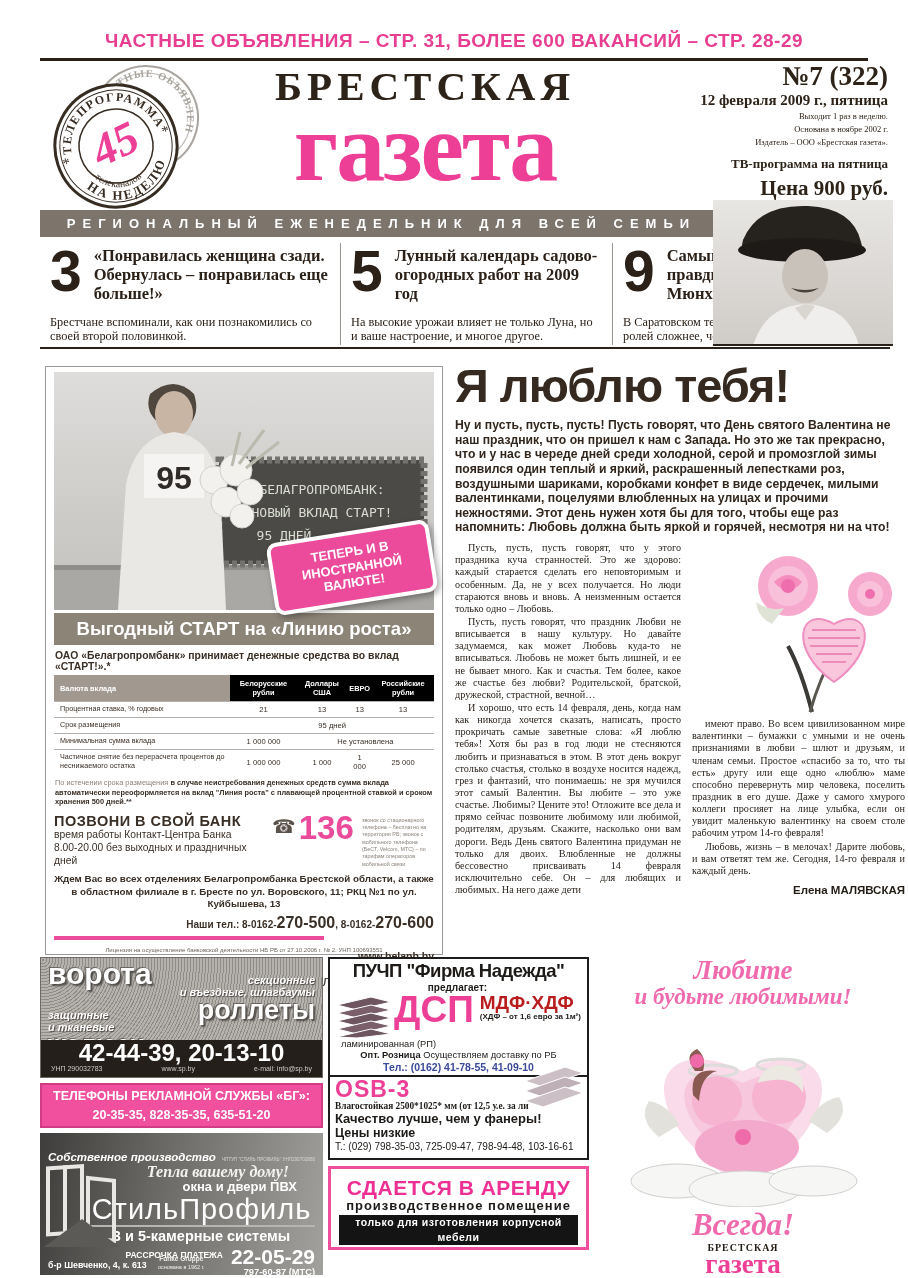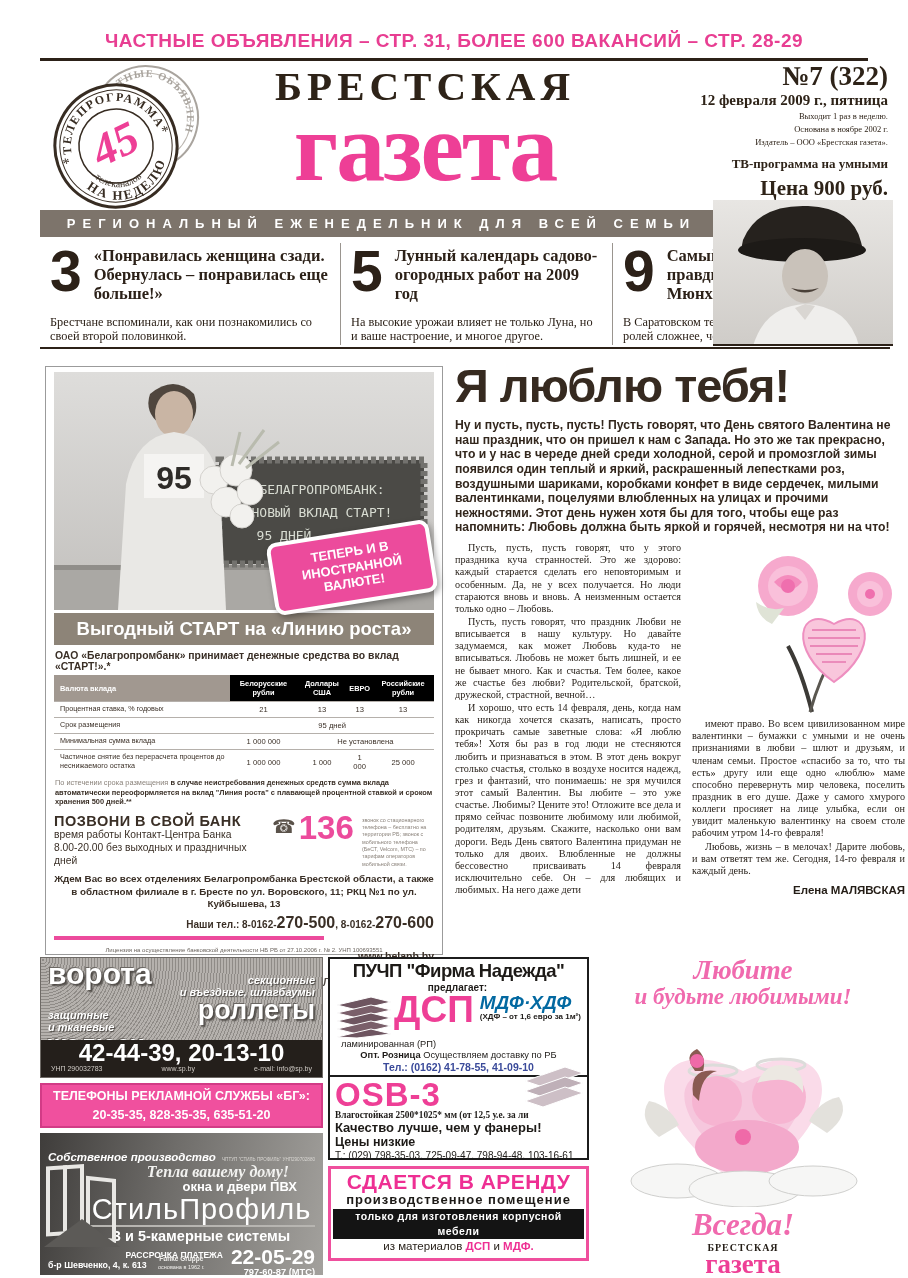--- a/index.html
+++ b/index.html
@@ -116,35 +116,35 @@
   .sp-win{position:absolute;left:0px;top:26px;}
   
   .nadezhda{position:absolute;left:328px;top:957px;width:261px;height:203px;box-sizing:border-box;border:2px solid #1c1c1c;
      background:#fff;font-family:"Liberation Sans",sans-serif;color:#1d1a17;padding:1px 5px;overflow:hidden;position:absolute;}
   .n-header{font-weight:800;font-size:18.5px;text-align:center;letter-spacing:-.5px;}
   .n-offers{font-weight:700;font-size:10px;text-align:center;padding-right:2px;}
   .n-main{display:flex;align-items:flex-start;}
   .n-right{flex:1;}
   .n-line1{display:flex;align-items:flex-start;justify-content:center;gap:6px;}
   .n-dsp{font-weight:800;font-size:37px;line-height:.9;color:#ee3f96;}
-  .n-mdf{font-weight:800;font-size:19px;line-height:1;color:#0369a1;font-style:italic;}
+  .n-mdf{font-weight:800;font-size:19px;line-height:1;color:#b91c1c;}
   .n-mdfnote{font-weight:bold;font-size:8px;color:#1d1a17;}
   .n-lam{font-size:9.3px;margin:0 0 1px 6px;}
   .n-opt{font-size:9.3px;text-align:center;}
   .n-tel1{font-weight:bold;font-size:10.5px;text-align:center;color:#3a4a9a;margin:1px 0 2px;}
   .n-div{border-top:2px solid #1c1c1c;margin:0 -5px 2px;}
-  .n-osb{font-weight:800;font-size:33px;line-height:.95;color:#ee3f96;letter-spacing:1px;}
+  .n-osb{font-weight:800;font-size:23px;line-height:.95;color:#ee3f96;letter-spacing:1px;}
   .n-osbdesc{font-weight:bold;font-size:9.3px;font-family:"Liberation Serif",serif;}
   .n-quality{font-weight:700;font-size:13px;}
   .n-prices{font-weight:800;font-size:12.5px;}
   .n-tel2{font-size:10px;margin-top:1px;}
   .n-osbimg{position:absolute;right:2px;top:104px;}
   
-  .rent{position:absolute;left:328px;top:1166px;width:261px;height:95px;box-sizing:border-box;border:3px solid #ef4f9d;
-     background:#fff;text-align:center;font-family:"Liberation Sans",sans-serif;padding:2px;overflow:hidden;}
+  .rent{position:absolute;left:328px;top:1166px;width:261px;height:84px;box-sizing:border-box;border:3px solid #ef4f9d;
+     background:#fff;text-align:center;font-family:"Liberation Sans",sans-serif;padding:8px;overflow:hidden;}
   .r-title{font-weight:800;font-size:21px;color:#ee2f93;letter-spacing:.5px;line-height:1.05;}
   .r-sub{font-weight:800;font-size:13px;letter-spacing:1px;color:#1d1a17;line-height:1.1;}
   .r-strip{background:#141414;color:#fff;font-weight:bold;font-size:10.5px;line-height:15px;letter-spacing:.5px;margin:2px 0 1px;}
   .r-mat{font-size:11.5px;}
   .r-mat b{color:#ee2f93;font-weight:800;}
   .r-contact{font-size:11.5px;margin-top:2px;}
   .r-phone{font-weight:800;font-size:15px;color:#ee2f93;}
   
   .greeting{position:absolute;left:593px;top:957px;width:300px;height:318px;text-align:center;overflow:hidden;}
   .gr-l1{font-style:italic;font-weight:800;font-size:27px;line-height:1;color:#f06aae;}
@@ -198,21 +198,21 @@
     <div class="title-top">БРЕСТСКАЯ</div>
     <div class="title-main">газета</div>
   </div>
 
   <div class="issue-block">
     <div class="issue-no">№7 (322)</div>
     <div class="issue-date">12 февраля 2009 г., пятница</div>
     <div class="issue-info">Выходит 1 раз в неделю.</div>
     <div class="issue-info">Основана в ноябре 2002 г.</div>
     <div class="issue-info">Издатель – ООО «Брестская газета».</div>
-    <div class="issue-tv">ТВ-программа на умными</div>
+    <div class="issue-tv">ТВ-программа на пятница</div>
     <div class="issue-price">Цена 900 руб.</div>
   </div>
 
   <div class="tagline-bar">РЕГИОНАЛЬНЫЙ ЕЖЕНЕДЕЛЬНИК ДЛЯ ВСЕЙ СЕМЬИ</div>
 
   <svg class="munch" viewBox="0 0 180 146" preserveAspectRatio="none">
     <defs>
       <linearGradient id="mg" x1="0" y1="0" x2="0" y2="1">
         <stop offset="0" stop-color="#e8e6e3"></stop>
           <stop offset="1" stop-color="#cfccc8"></stop>

